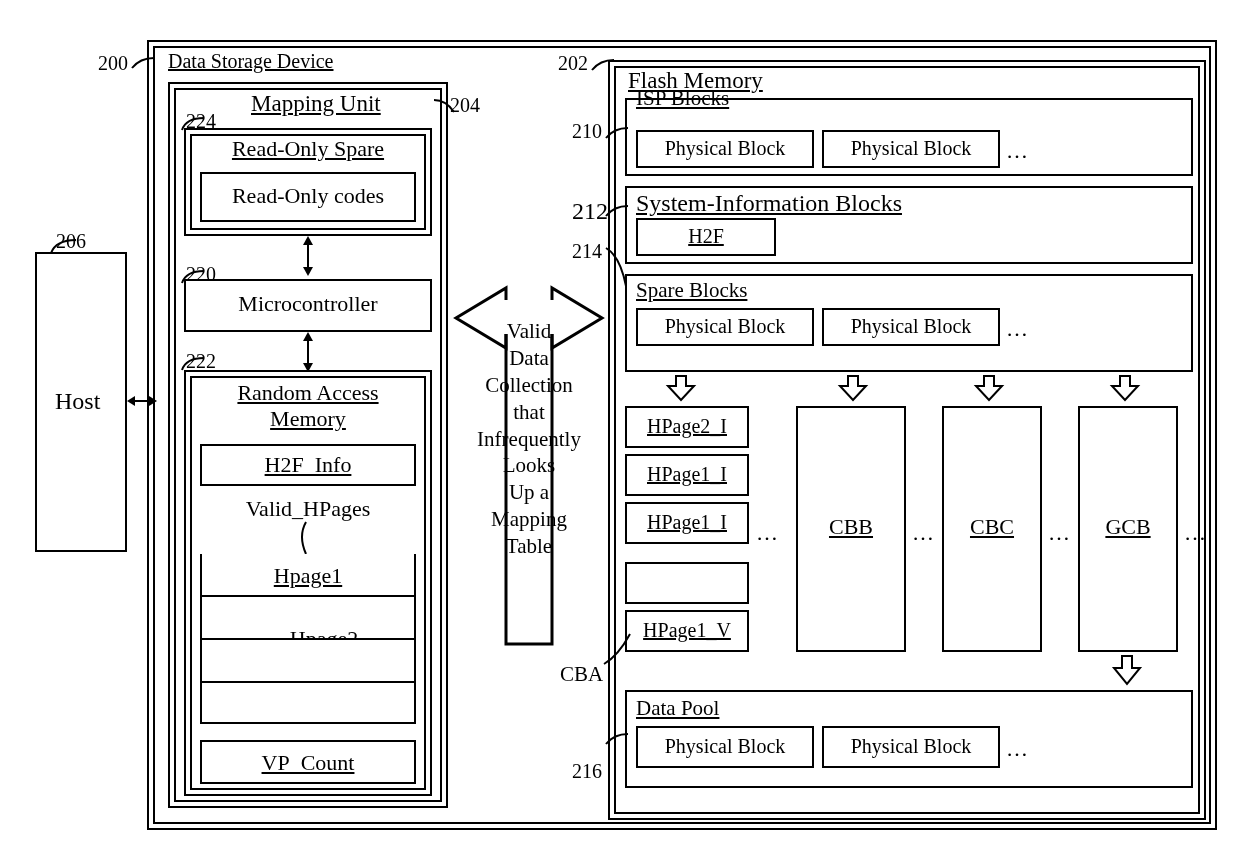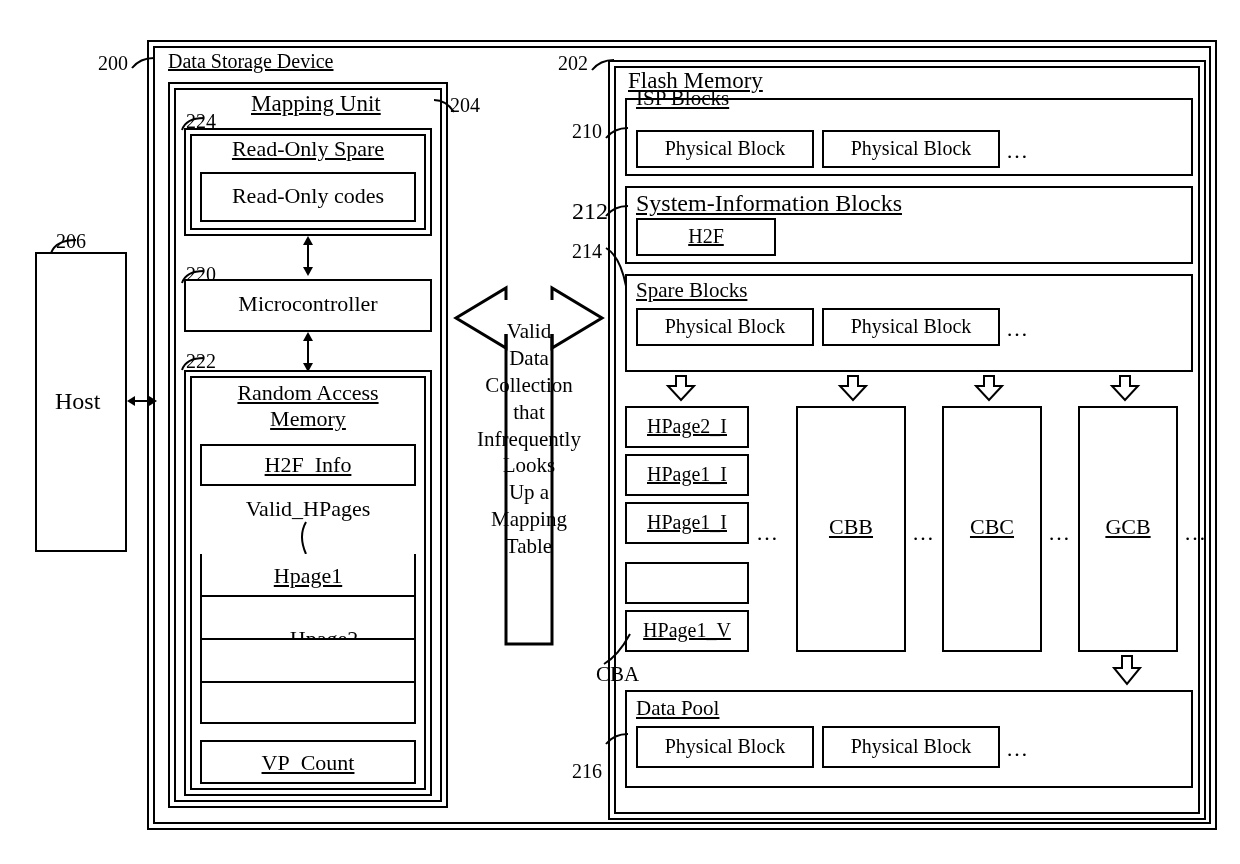--- a/index.html
+++ b/index.html
@@ -207,21 +207,21 @@
   <div class="box" style="left:625px; top:454px; width:124px; height:42px;"></div>
   <div class="lbl ul center" style="left:625px; top:463px; width:124px; font-size:20px;">HPage1_I</div>
   <div class="box" style="left:625px; top:502px; width:124px; height:42px;"></div>
   <div class="lbl ul center" style="left:625px; top:511px; width:124px; font-size:20px;">HPage1_I</div>
   <div class="box" style="left:625px; top:562px; width:124px; height:42px;"></div>
   <div class="lbl ul center" style="left:625px; top:571px; width:124px; font-size:20px;margin-top:36px;">HPage2_V</div>
   <div class="box" style="left:625px; top:610px; width:124px; height:42px;"></div>
   <div class="lbl ul center" style="left:625px; top:619px; width:124px; font-size:20px;">HPage1_V</div>
   <div class="ell" style="left:756px; top:520px;">…</div>
 
-  <div class="lbl" style="left:560px; top:662px; font-size:21px;margin-left:36px;">CBA</div>
+  <div class="lbl" style="left:560px; top:662px; font-size:21px;">CBA</div>
   <svg class="abs" style="left:602px; top:632px;" width="34" height="36">
     <path d="M2 32 Q 16 24 28 2" stroke="#000" stroke-width="2" fill="none"></path>
   </svg>
 
   <div class="box" style="left:796px; top:406px; width:110px; height:246px;"></div>
   <div class="lbl ul center" style="left:796px; top:514px; width:110px; font-size:22px;">CBB</div>
   <div class="ell" style="left:912px; top:520px;">…</div>
 
   <div class="box" style="left:942px; top:406px; width:100px; height:246px;"></div>
   <div class="lbl ul center" style="left:942px; top:514px; width:100px; font-size:22px;">CBC</div>

